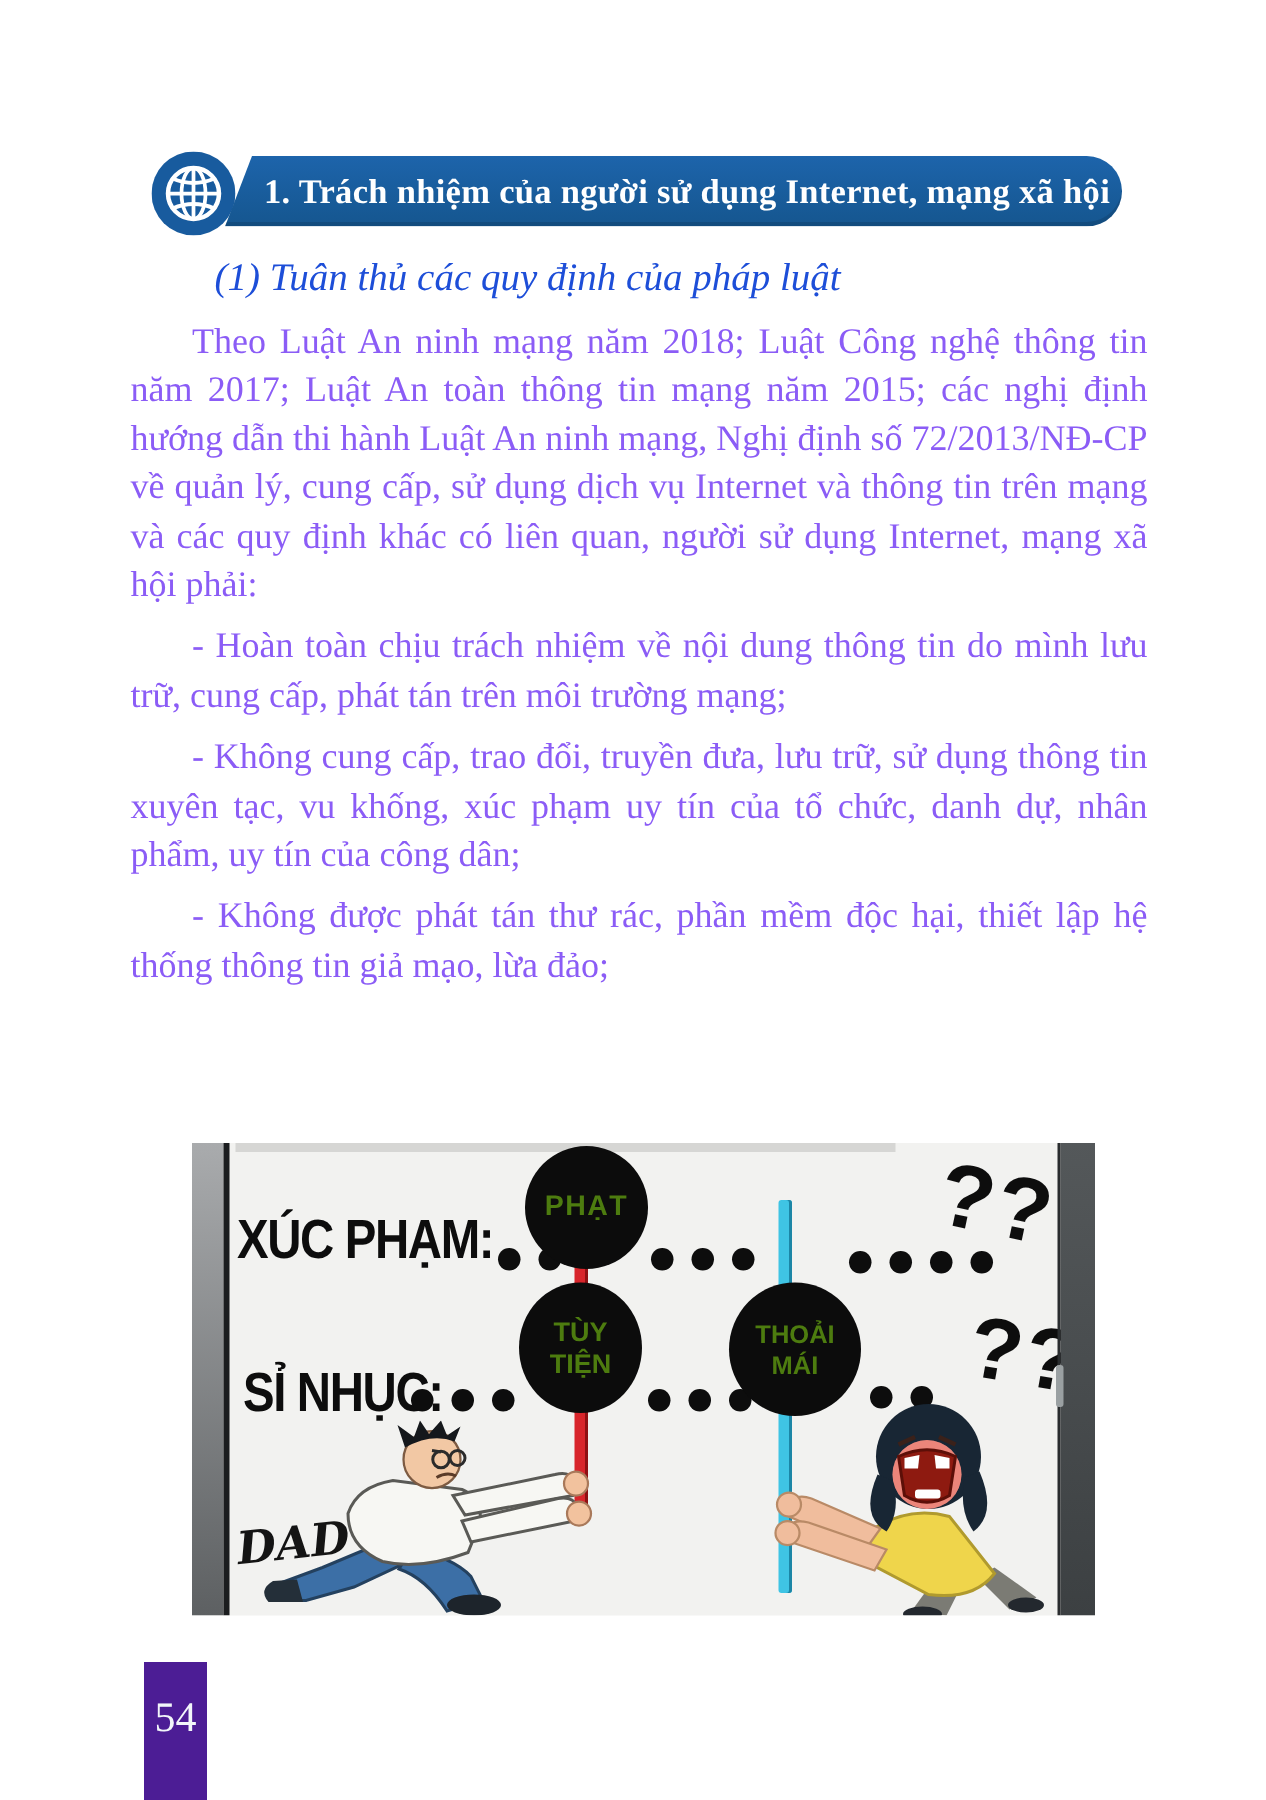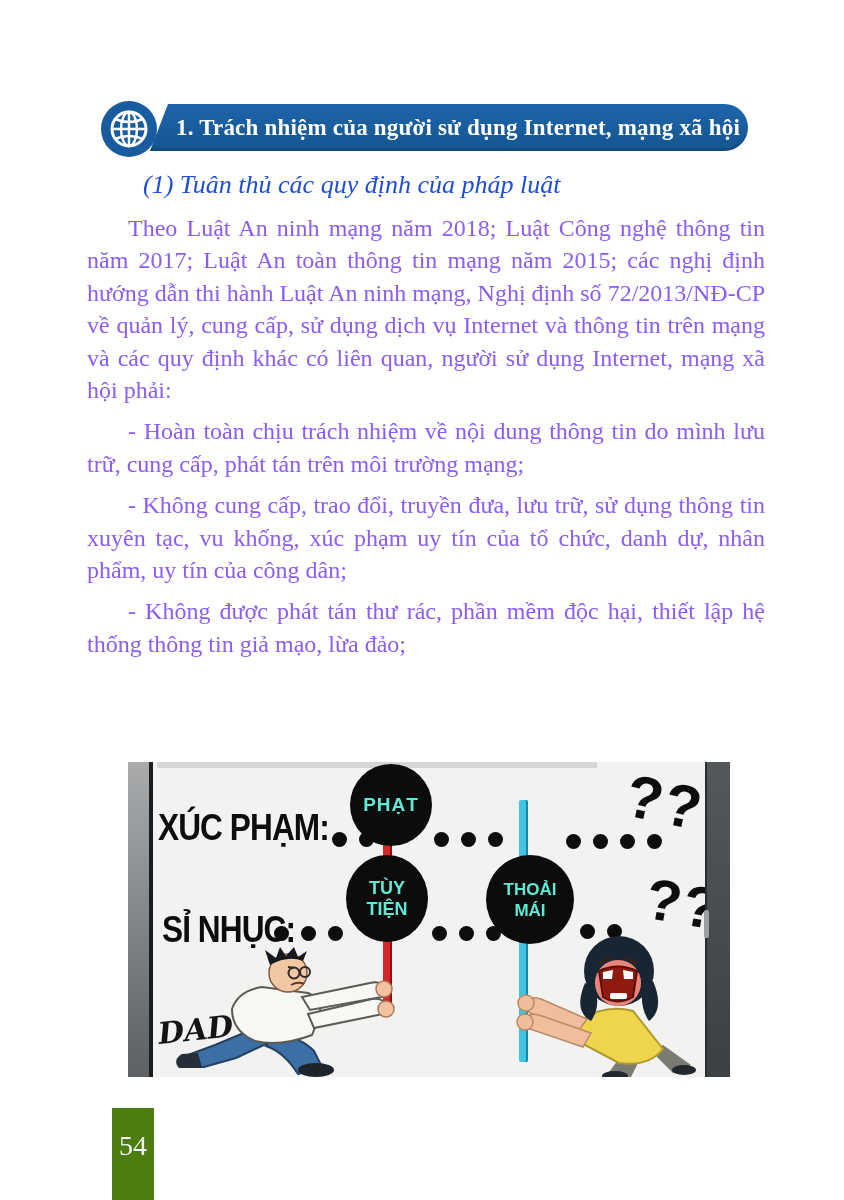--- a/index.html
+++ b/index.html
@@ -72,21 +72,21 @@
   }
   .label-1 { left:30px; top:46px; font-size:34px; }
   .label-2 { left:34px; top:148px; font-size:34px; }
   .dots { position:absolute; display:flex; }
   .dot { width:15px; height:15px; border-radius:50%; background:#0d0d0d; margin-right:12px; }
   .stick { position:absolute; width:9px; border-radius:2px; }
   .stick-red  { left:255px; top:38px; height:212px; background:#d8252b; box-shadow:inset -2px 0 0 #8f1013; }
   .stick-cyan { left:391px; top:38px; height:262px; background:#3fc4e4; box-shadow:inset -2px 0 0 #1c86a6; }
   .balloon {
     position:absolute; background:#0c0c0c; border-radius:50%;
-    color:#5eead4; display:flex; align-items:center; justify-content:center;
+    color:#4d7c0f; display:flex; align-items:center; justify-content:center;
     text-align:center; font-family:"Liberation Sans", sans-serif;
     font-weight:bold; white-space:pre-line;
   }
   .balloon-1 { left:222px; top:2px;  width:82px; height:82px; font-size:19px; letter-spacing:1px; }
   .balloon-2 { left:352px; top:2px;  width:87px; height:84px; font-size:14px; line-height:17px; }
   .balloon-3 { left:218px; top:93px; width:82px; height:87px; font-size:18px; line-height:21px; }
   .balloon-4 { left:358px; top:93px; width:88px; height:89px; font-size:17px; line-height:21px; }
   .qmarks {
     position:absolute; color:#0d0d0d; font-family:"Liberation Sans", sans-serif;
     font-weight:900; letter-spacing:2px;
@@ -96,22 +96,22 @@
   .man-svg   { position:absolute; left:42px;  top:185px; width:250px; height:130px; }
   .woman-svg { position:absolute; left:383px; top:165px; width:200px; height:150px; }
   .signature {
     position:absolute; left:30px; top:250px;
     font-family:"DejaVu Serif", serif; font-style:italic; font-weight:bold;
     font-size:30px; color:#141414; transform:rotate(-6deg);
   }
 
   
   .page-number-box {
-    position:absolute; left:112px; top:1108px; width:42px; height:92px;
-    background:#4d7c0f; display:flex; justify-content:center;
+    position:absolute; left:96px; top:1108px; width:42px; height:92px;
+    background:#4c1d95; display:flex; justify-content:center;
   }
   .page-number-box .num {
     color:#f2f6fa; font-size:28px; margin-top:22px;
   }
 </style>
 </head>
 <body>
 
 <div class="page">
 

